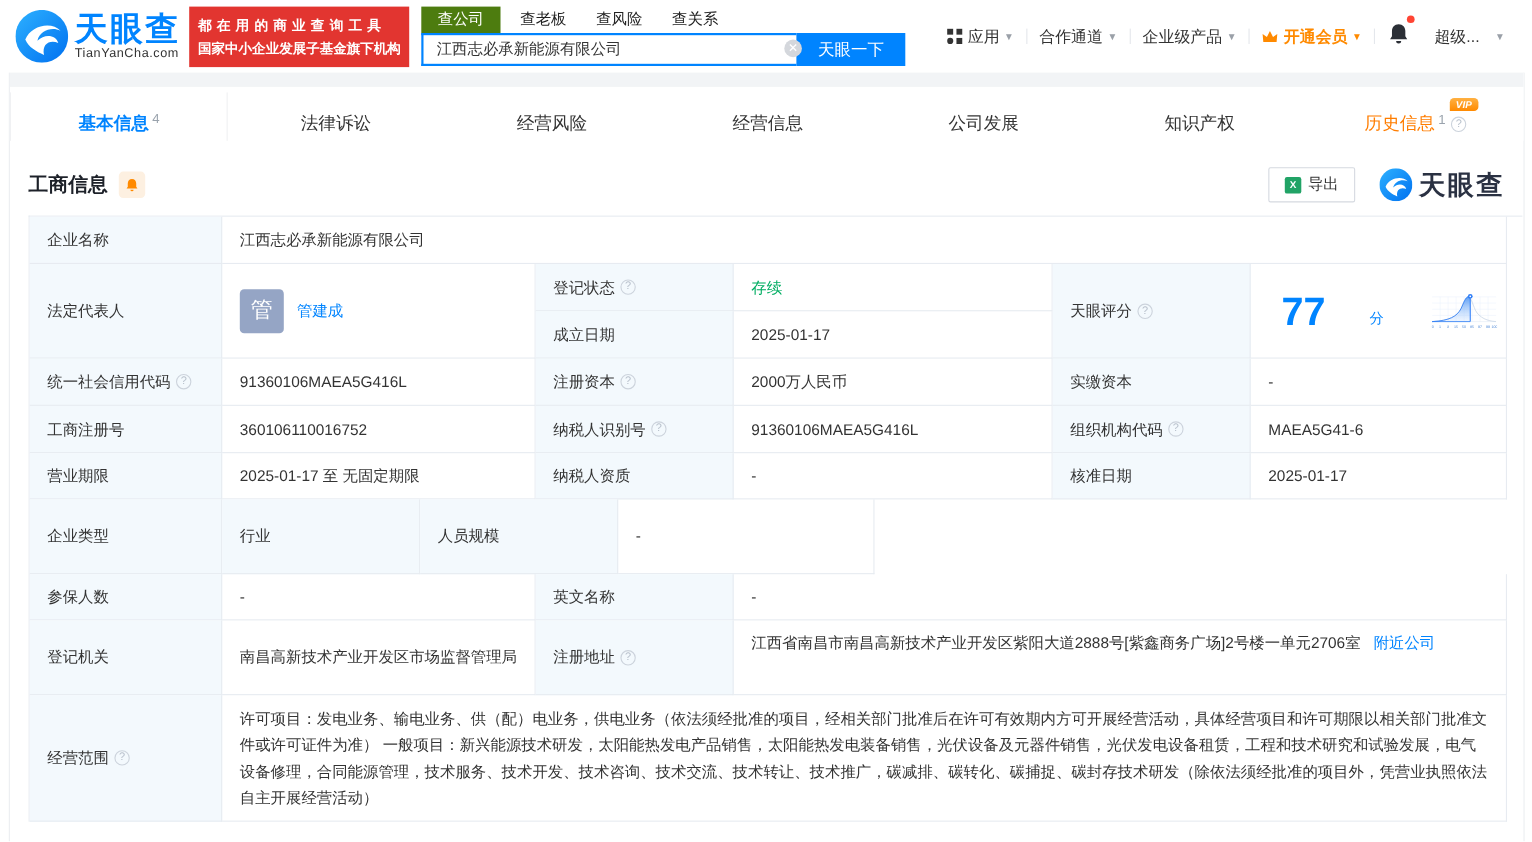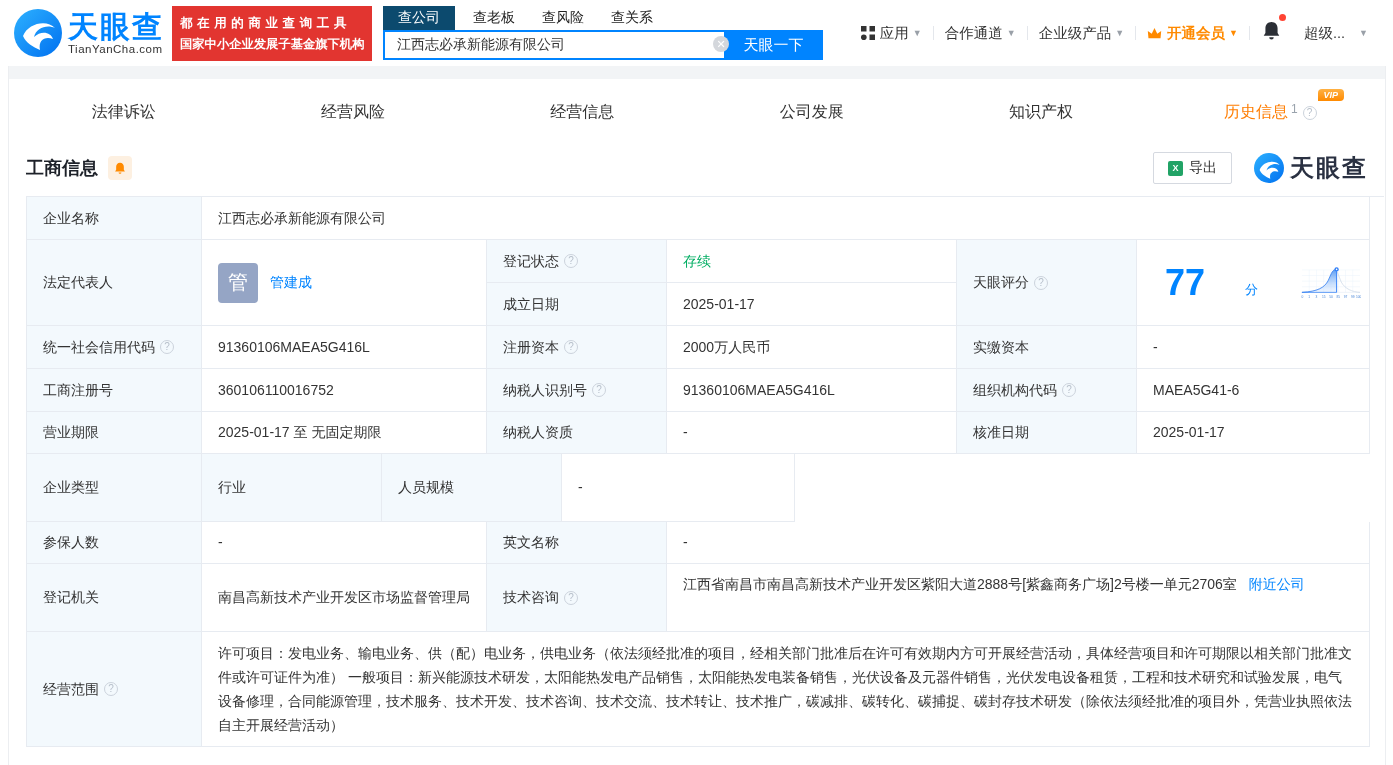--- a/index.html
+++ b/index.html
@@ -14,21 +14,21 @@
   .logo-cn { font-size:30px; font-weight:800; color:#0084ff; line-height:32px; letter-spacing:2px; }
   .logo-en { font-size:11.5px; color:#333; letter-spacing:.5px; }
   .red-badge { position:absolute; left:172px; top:6px; width:200px; height:55px; background:#e23530;
     color:#fff; font-weight:700; display:flex; flex-direction:column; justify-content:center; padding:0 8px; }
   .red-badge .l1 { font-size:12.5px; letter-spacing:4.6px; line-height:21px; white-space:nowrap; }
   .red-badge .l2 { font-size:12.3px; letter-spacing:0; line-height:21px; white-space:nowrap; }
 
   .search-wrap { position:absolute; left:383px; top:5px; width:440px; }
   .s-tabs { display:flex; align-items:flex-end; height:25px; }
   .s-tab { font-size:14px; color:#222; margin-right:27px; padding:3px 0; cursor:pointer; }
-  .s-tab.active { background:#0c4a6e; color:#fff; padding:3px 15px; margin-right:18px; }
+  .s-tab.active { background:#4d7c0f; color:#fff; padding:3px 15px; margin-right:18px; }
   .s-box { display:flex; margin-top:0; }
   .s-input { width:357px; height:30px; border:2px solid #0084ff; border-right:none; font-size:14px;
     padding:0 30px 0 12px; color:#333; outline:none; font-family:inherit; }
   .s-clear { position:absolute; left:330px; top:31px; width:16px; height:16px; border-radius:50%;
     background:#d4d7dc; color:#fff; font-size:11px; line-height:16px; text-align:center; cursor:pointer; }
   .s-btn { width:104px; height:30px; background:#0084ff; color:#fff; border:none; font-size:15px;
     cursor:pointer; font-family:inherit; }
 
   .top-nav { position:absolute; right:14px; top:0; height:66px; display:flex; align-items:center; }
   .nav-item { display:flex; align-items:center; font-size:14.5px; color:#333; cursor:pointer; padding:0 11px; white-space:nowrap; }
@@ -179,20 +179,24 @@
       <span>超级...</span>
       <span class="caret" style="margin-left:14px">▼</span>
     </div>
   </div>
 </div>
 
 <div class="page">
 
   <div class="tabbar">
     <div class="tabs">
+      <div class="tab active">
+        <span>基本信息</span>
+        <span class="cnt">4</span>
+      </div>
       <div class="tab">
         <span>法律诉讼</span>
       </div>
       <div class="tab">
         <span>经营风险</span>
       </div>
       <div class="tab">
         <span>经营信息</span>
       </div>
       <div class="tab">
@@ -369,21 +373,21 @@
       <div class="th wl1">参保人数</div>
       <div class="td wv1">-</div>
       <div class="th wl2">英文名称</div>
       <div class="td span4">-</div>
     </div>
 
     <div class="tr h68">
       <div class="th wl1">登记机关</div>
       <div class="td wv1">南昌高新技术产业开发区市场监督管理局</div>
       <div class="th wl2">
-        <span>技术咨询</span>
+        <span>注册地址</span>
         <span class="help">?</span>
       </div>
       <div class="td span4" style="display:block; padding-top:9px;">
         <span>江西省南昌市南昌高新技术产业开发区紫阳大道2888号[紫鑫商务广场]2号楼一单元2706室</span>
         <a class="link near-link">附近公司</a>
       </div>
     </div>
 
     <div class="tr h115">
       <div class="th wl1">

